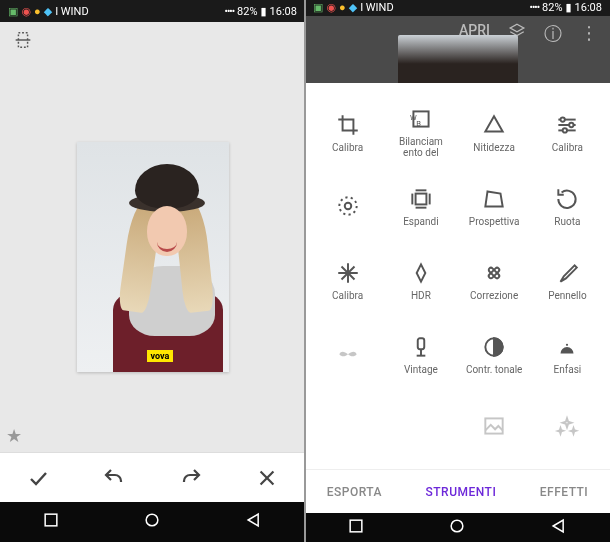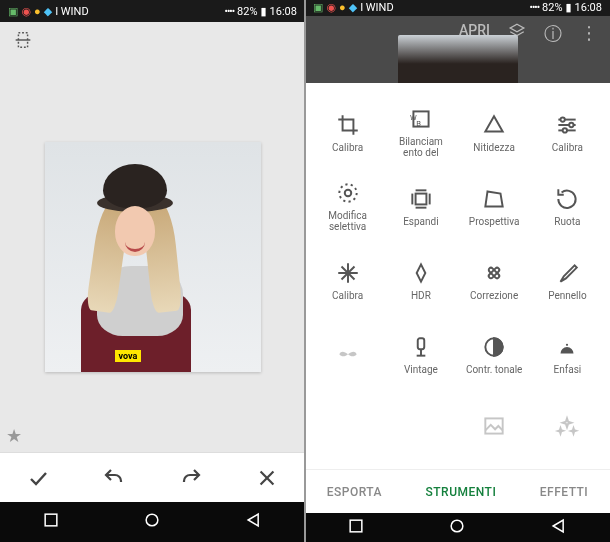--- a/index.html
+++ b/index.html
@@ -52,21 +52,21 @@
     }
     .crop-icon-svg { width: 22px; height: 22px; }
     .editor-canvas {
       flex: 1;
       display: flex;
       align-items: center;
       justify-content: center;
       position: relative;
     }
     .photo {
-      width: 216px;
+      width: 152px;
       height: 230px;
       background: linear-gradient(180deg, #d8dde0 0%, #e8eaed 35%, #e8eaed 100%);
       position: relative;
       overflow: hidden;
       box-shadow: 0 1px 3px rgba(0,0,0,0.2);
     }
     .photo .sky { position:absolute; inset:0; background: linear-gradient(180deg,#dfe3e6,#eef0f2); }
     .photo .hat {
       position: absolute;
       top: 22px; left: 58px;
@@ -197,21 +197,21 @@
       display: flex;
       flex-direction: row-reverse;
       justify-content: space-around;
       align-items: center;
       border-top: 1px solid #eee;
       font-size: 12px;
       font-weight: 500;
       letter-spacing: 0.5px;
     }
     .tab { color: #888; padding: 6px 10px; }
-    .tab.active { color: #15803d; }
+    .tab.active { color: #6d28d9; }
     
     .navbar {
       height: 40px;
       background: #0a0a0a;
       display: flex;
       flex-direction: row-reverse;
       justify-content: space-around;
       align-items: center;
     }
     .navbar svg { width: 20px; height: 20px; }
@@ -397,22 +397,20 @@
             <line x1="20" y1="7" x2="20" y2="17"></line>
           </svg>
         <span class="lbl">Espandi</span>
       </div>
 
       <div class="tool">
         <svg viewBox="0 0 24 24" fill="none" stroke="#555" stroke-width="1.8">
             <circle cx="12" cy="12" r="3"></circle>
             <circle cx="12" cy="12" r="8" stroke-dasharray="2 3"></circle>
           </svg>
-        <span class="lbl">Modifica
-selettiva</span>
       </div>
       <div class="tool">
         <svg viewBox="0 0 24 24" fill="none" stroke="#555" stroke-width="1.8">
             <path d="M19 5 9 15l-3 5 5-3L21 7z"></path>
           </svg>
         <span class="lbl">Pennello</span>
       </div>
       <div class="tool">
         <svg viewBox="0 0 24 24" fill="none" stroke="#555" stroke-width="1.8">
             <rect x="6" y="10" width="12" height="4" rx="2" transform="rotate(45 12 12)"></rect>

